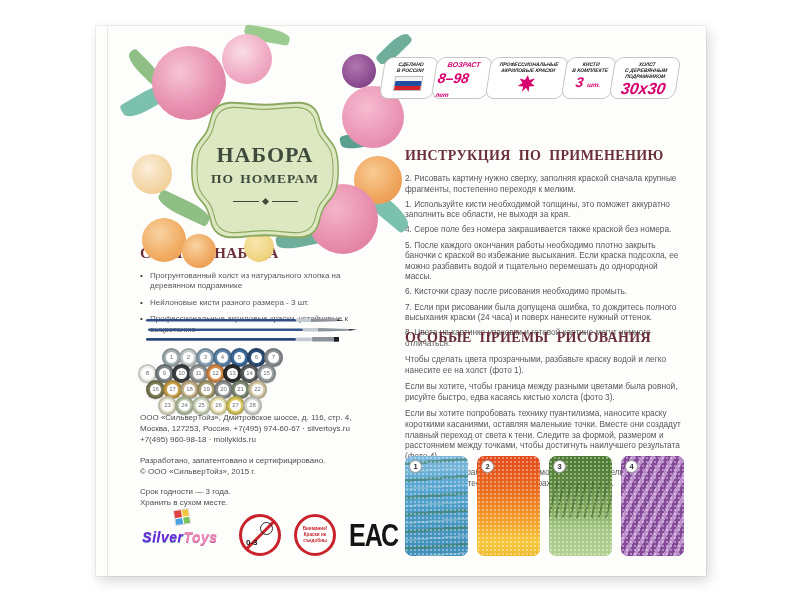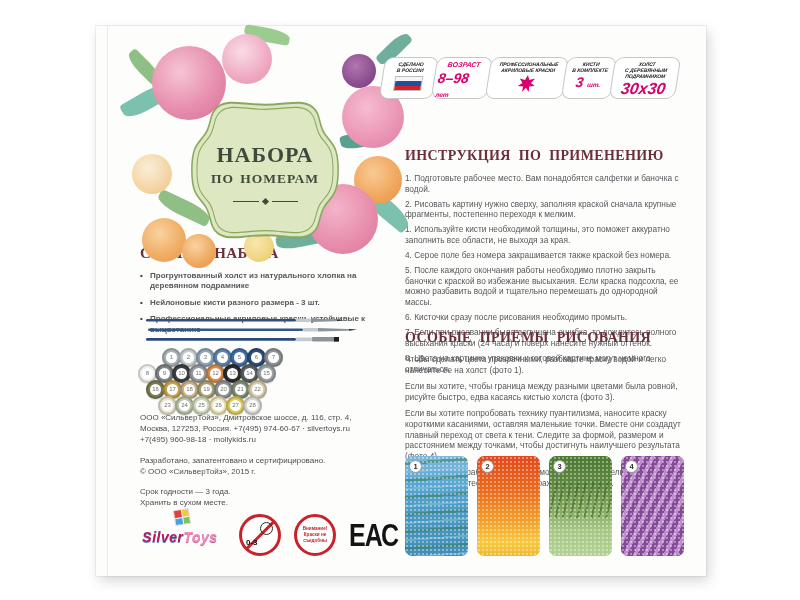--- a/index.html
+++ b/index.html
@@ -66,21 +66,21 @@
 
   
   .sec-h {
     font-family:"Liberation Serif", serif; font-weight:bold; color:#6b2f3a;
     letter-spacing:.4px; word-spacing:4px;
   }
 
   
   .contents-sec { position:absolute; left:44px; top:219px; width:252px; }
   .contents-sec .sec-h { font-size:15px; }
-  .bullets { list-style:none; margin-top:9px;font-weight:bold; }
+  .bullets { list-style:none; margin-top:9px; }
   .bullets li { position:relative; padding-left:10px; margin-bottom:6px; color:#57585b; font-size:8px; line-height:1.3; width:238px; }
   .bullets li::before { content:"•"; position:absolute; left:0; top:0; color:#3a3a3a; }
 
   .brushes { position:absolute; left:44px; top:289px; }
   .pots { position:absolute; left:42px; top:322px; }
   .pot-row { display:flex; }
   .pot-row + .pot-row { margin-top:-3px; }
   .r1 { padding-left:24px; } .r3 { padding-left:8px; } .r4 { padding-left:20px; }
   .pot { width:19px; height:19px; border-radius:50%; position:relative; margin-right:-2px;
          box-shadow: inset 0 0 0 2px rgba(0,0,0,.18), 0 1px 1px rgba(0,0,0,.15); }
@@ -92,21 +92,21 @@
   .manufacturer p { white-space:pre-line; font-size:8px; line-height:1.4; color:#4c4d4f; }
   .manufacturer p + p { margin-top:9px; }
 
   .marks { position:absolute; left:38px; top:474px; width:320px; height:70px; display:flex; align-items:center; gap:13px; }
   .brandlogo { position:relative; width:92px; height:52px; }
   .cube { position:absolute; left:40px; top:0; width:16px; height:16px; transform:rotate(-10deg);
           display:grid; grid-template-columns:1fr 1fr; grid-template-rows:1fr 1fr; gap:1px; background:#fff; border:1px solid #ddd; }
   .cube i:nth-child(1){background:#e04040;} .cube i:nth-child(2){background:#f5c542;}
   .cube i:nth-child(3){background:#4aa3e0;} .cube i:nth-child(4){background:#7bc35a;}
   .brandname { position:absolute; left:0; top:20px; width:92px; text-align:center; font-weight:bold; font-style:italic; font-size:14px; letter-spacing:.5px; }
-  .brandname .w1 { color:#be185d; text-shadow:0 1px 0 #5b8fc0;font-style:italic; }
+  .brandname .w1 { color:#6d28d9; text-shadow:0 1px 0 #5b8fc0;font-style:italic; }
   .brandname .w2 { color:#ef8cbb; text-shadow:0 1px 0 #c55f93; }
   .sign { position:relative; width:42px; height:42px; border:3px solid #c8232b; border-radius:50%; background:#fff; flex:0 0 auto; }
   .sign-age::before { content:""; position:absolute; left:50%; top:-2px; bottom:-2px; width:3px; margin-left:-1.5px; background:#c8232b; transform:rotate(45deg); transform-origin:center; }
   .babyface { position:absolute; right:5px; top:5px; width:13px; height:13px; border:1.6px solid #2c2c2c; border-radius:50%; }
   .age-txt { position:absolute; left:4px; bottom:6px; font-size:8px; font-weight:bold; color:#111; }
   .sign-paint { display:flex; align-items:center; justify-content:center; }
   .paint-txt { font-size:4.6px; font-weight:bold; color:#c8232b; text-align:center; line-height:1.25; white-space:pre-line; }
   .eac { font-size:25px; font-weight:bold; color:#141414; letter-spacing:-1px; transform:scaleY(1.25); font-family:"Liberation Sans", sans-serif; }
   .recycle { position:relative; width:36px; height:52px; text-align:center; flex:0 0 auto; }
   .recycle svg { display:block; margin:0 auto; }
@@ -390,21 +390,20 @@
         </svg>
         <div class="rec-num">20</div>
         <div class="rec-code">PAP</div>
       </div>
     </div>
 
     <div class="instructions">
       <div class="sec-h">ИНСТРУКЦИЯ ПО ПРИМЕНЕНИЮ</div>
       <div class="num-items">
 
-      <p>1. Подготовьте рабочее место. Вам понадобятся салфетки и баночка с водой.</p>
           <p>2. Рисовать картину нужно сверху, заполняя краской сначала крупные фрагменты, постепенно переходя к мелким.</p>
           <p>1. Используйте кисти необходимой толщины, это поможет аккуратно заполнить все области, не выходя за края.</p>
           <p>4. Серое поле без номера закрашивается также краской без номера.</p>
           <p>5. После каждого окончания работы необходимо плотно закрыть баночки с краской во избежание высыхания. Если краска подсохла, ее можно разбавить водой и тщательно перемешать до однородной массы.</p>
           <p>6. Кисточки сразу после рисования необходимо промыть.</p>
           <p>7. Если при рисовании была допущена ошибка, то дождитесь полного высыхания краски (24 часа) и поверх нанесите нужный оттенок.</p>
           <p>8. Цвета на картинке упаковки и готовой картине могут немного отличаться.</p>
         </div>
     </div>
 

